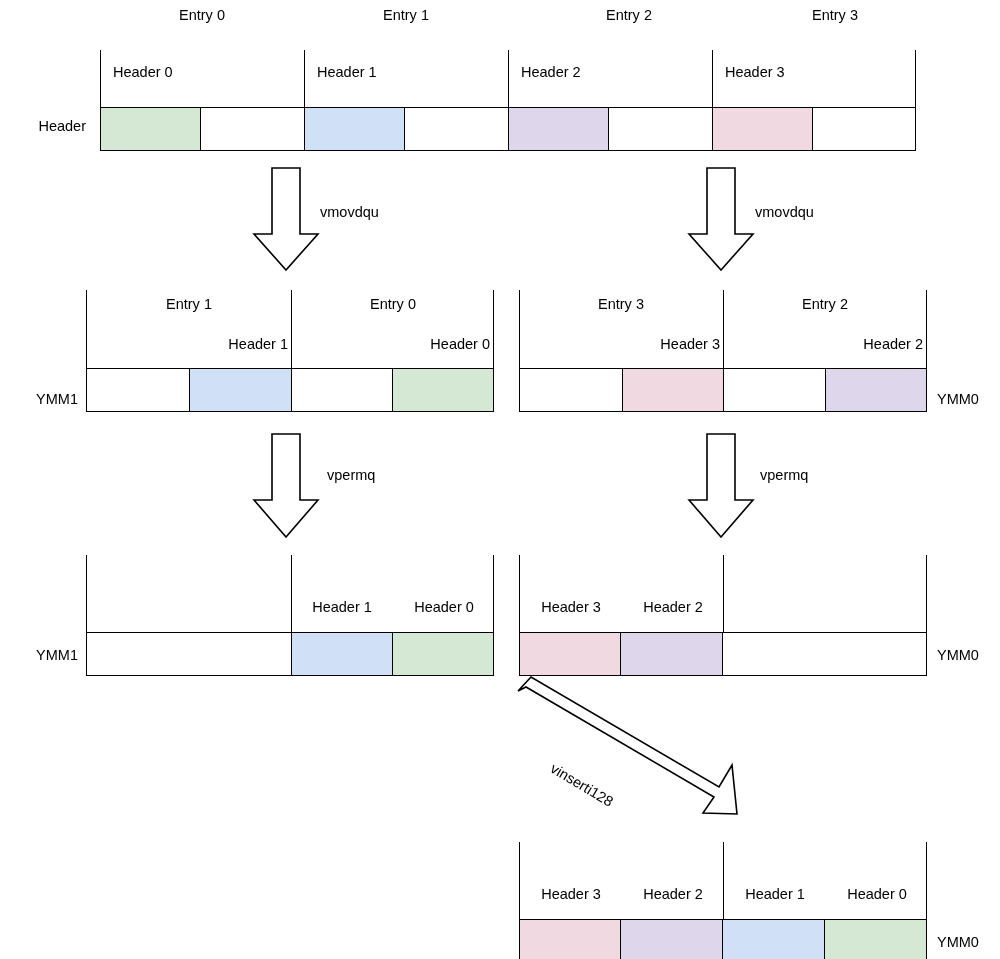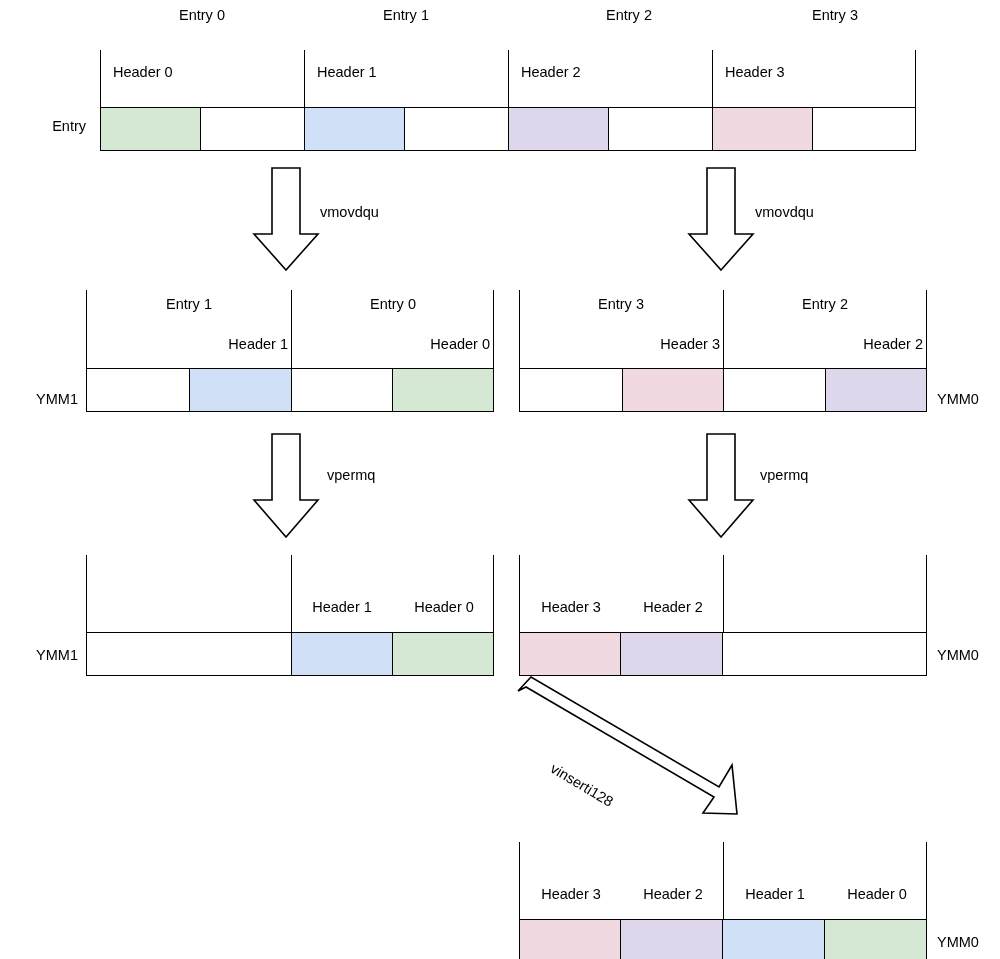--- a/index.html
+++ b/index.html
@@ -76,21 +76,21 @@
   <div class="vline" style="left:304px; top:50px; height:58px;"></div>
   <div class="vline" style="left:508px; top:50px; height:58px;"></div>
   <div class="vline" style="left:712px; top:50px; height:58px;"></div>
   <div class="vline" style="left:915px; top:50px; height:58px;"></div>
 
   <div class="lbl" style="left:113px; top:65px;">Header 0</div>
   <div class="lbl" style="left:317px; top:65px;">Header 1</div>
   <div class="lbl" style="left:521px; top:65px;">Header 2</div>
   <div class="lbl" style="left:725px; top:65px;">Header 3</div>
 
-  <div class="lbl r" style="left:86px; top:119px;">Entry</div>
+  <div class="lbl r" style="left:86px; top:119px;">Header</div>
 
   <div class="barframe" style="left:100px; top:107px; width:816px; height:44px;"></div>
   <div class="cell" style="left:100px; top:107px; width:101px; height:44px; background:#d5e8d4;"></div>
   <div class="cell" style="left:304px; top:107px; width:101px; height:44px; background:#cfe0f7;"></div>
   <div class="cell" style="left:508px; top:107px; width:101px; height:44px; background:#ded7ec;"></div>
   <div class="cell" style="left:712px; top:107px; width:101px; height:44px; background:#f0d9e1;"></div>
 
   <div class="lbl" style="left:320px; top:205px;">vmovdqu</div>
   <div class="lbl" style="left:755px; top:205px;">vmovdqu</div>
 

